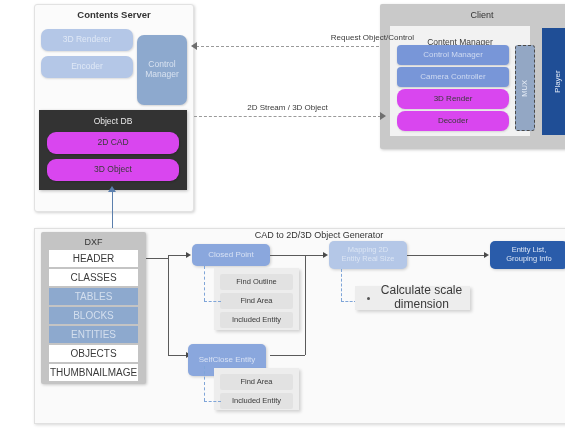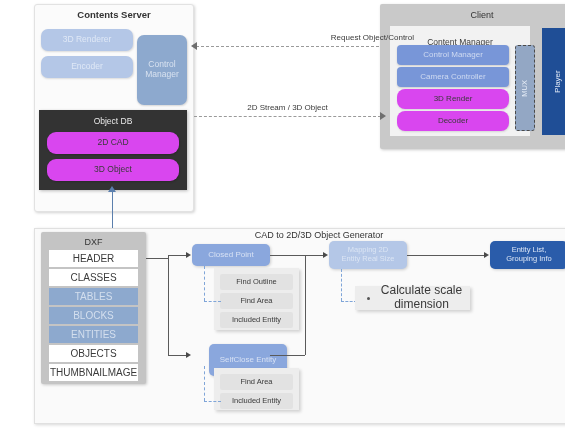--- a/index.html
+++ b/index.html
@@ -227,21 +227,21 @@
 
   
   .branch-node {
     background: #8aa7dd;
     color: #d7e1f4;
     border-radius: 5px;
     font-size: 8px;
     box-shadow: 1px 1px 3px rgba(0,0,0,0.18);
   }
   #node-closed-point    { left: 168px; top: 244px; width: 78px; height: 22px; }
-  #node-selfclose       { left: 185px; top: 344px; width: 78px; height: 32px; }
+  #node-selfclose       { left: 164px; top: 344px; width: 78px; height: 32px; }
   #node-mapping-2d {
     left: 305px; top: 241px; width: 78px; height: 28px;
     background: #b4c7e7; color: #dbe5f4;
     border-radius: 5px; font-size: 7.5px;
     box-shadow: 1px 1px 3px rgba(0,0,0,0.18);
   }
   #node-entity-list {
     left: 466px; top: 241px; width: 78px; height: 28px;
     background: #2a5caa; color: #dce6f6;
     border-radius: 5px; font-size: 7.5px;

